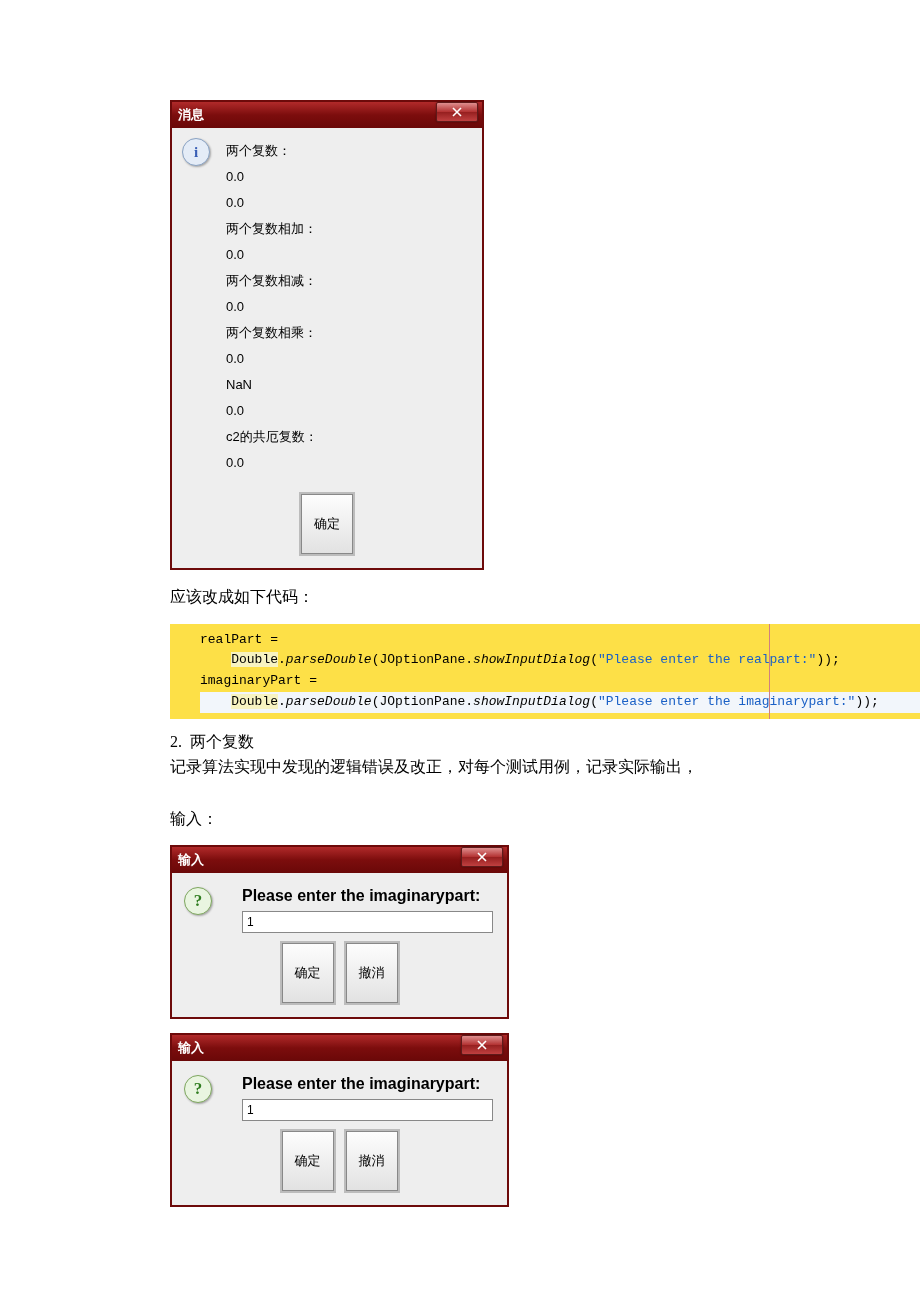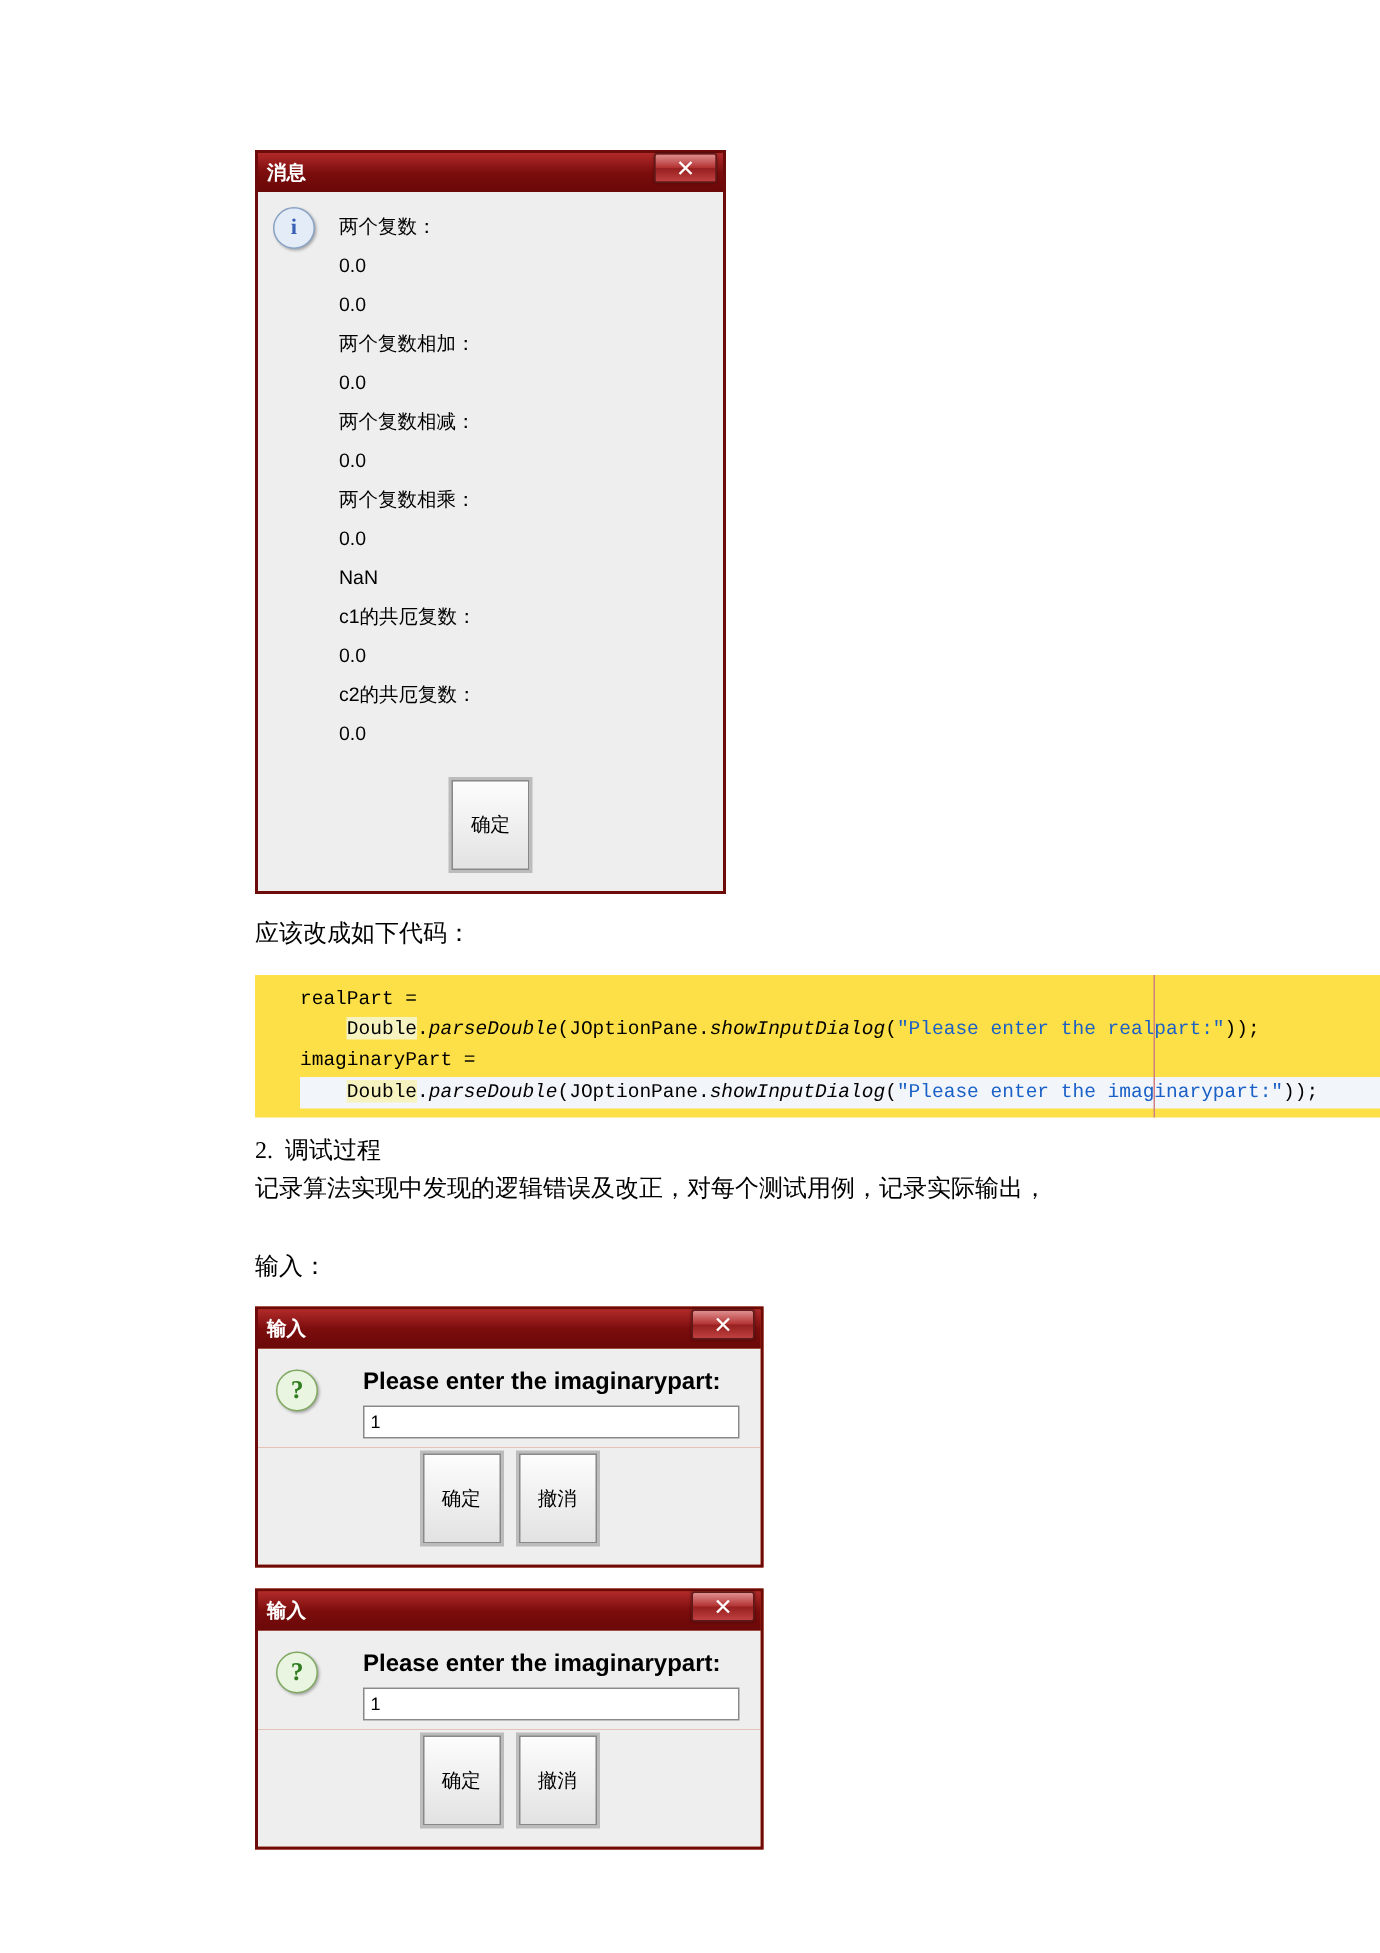--- a/index.html
+++ b/index.html
@@ -7,21 +7,21 @@
     font-size: 16px;
     color: #000;
     background: #fff;
     margin: 0;
     padding: 100px 170px 40px 170px;
     width: 920px;
     box-sizing: border-box;
   }
   .dialog {
     border: 2px solid #6d0a0a;
-    background: #c2410c;
+    background: #f9a8d4;
     margin-bottom: 14px;
   }
   .dialog-msg { width: 310px; }
   .dialog-input { width: 335px; }
   .titlebar {
     background: linear-gradient(to bottom, #b12a2a 0%, #7c0d0d 50%, #6a0808 100%);
     color: #fff;
     font-family: "Microsoft YaHei", "SimHei", sans-serif;
     font-weight: bold;
     font-size: 13px;
@@ -171,40 +171,39 @@
       <div>两个复数：</div>
       <div>0.0</div>
       <div>0.0</div>
       <div>两个复数相加：</div>
       <div>0.0</div>
       <div>两个复数相减：</div>
       <div>0.0</div>
       <div>两个复数相乘：</div>
       <div>0.0</div>
       <div>NaN</div>
-      <div>c1的共厄复数：</div>
       <div>0.0</div>
       <div>c2的共厄复数：</div>
       <div>0.0</div>
     </div>
   </div>
   <div class="dialog-footer">
     <span class="jbutton">确定</span>
   </div>
 </div>
 
 <div class="doc-para">应该改成如下代码：</div>
 
 <div class="code-block"><div class="red-margin"></div><span>realPart =</span>
     <span class="hl-yellow">Double</span><span>.</span><span class="kw-static">parseDouble</span><span>(JOptionPane.</span><span class="kw-static">showInputDialog</span><span>(</span><span class="str">"Please enter the realpart:"</span><span>));</span>
 <span>imaginaryPart =</span>
 <span class="last-line-bg">    <span class="hl-yellow">Double</span><span>.</span><span class="kw-static">parseDouble</span><span>(JOptionPane.</span><span class="kw-static">showInputDialog</span><span>(</span><span class="str">"Please enter the imaginarypart:"</span><span>));</span></span></div>
 
 <div class="doc-para">
-  <span class="section-num">2.</span>&nbsp;&nbsp;<span>调试过程</span><br>
+  <span class="section-num">2.</span>&nbsp;&nbsp;<span>两个复数</span><br>
   <span>记录算法实现中发现的逻辑错误及改正，对每个测试用例，记录实际输出，</span><br>
   <br>
   <span>输入：</span>
 </div>
 
 <div class="dialog dialog-input">
   <div class="titlebar">
     <span>输入</span>
     <span class="close-btn">
       <svg viewBox="0 0 10 10">

